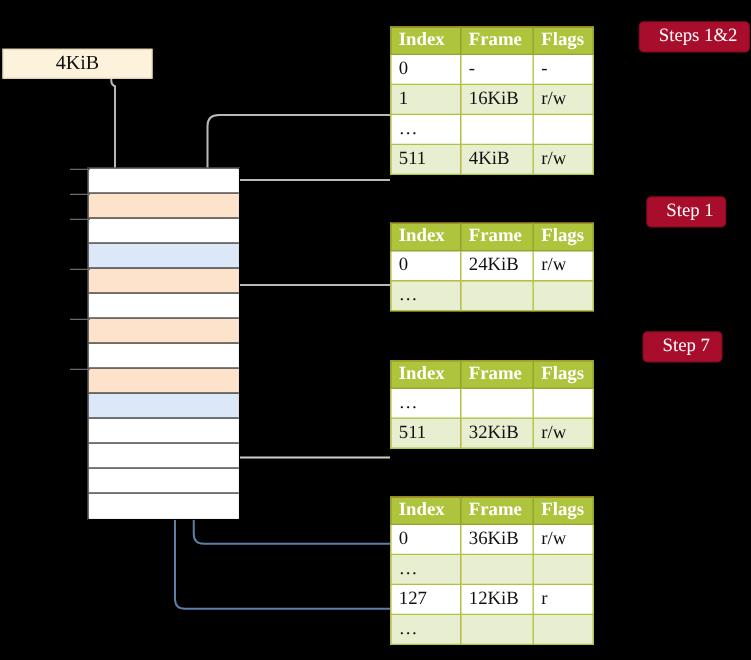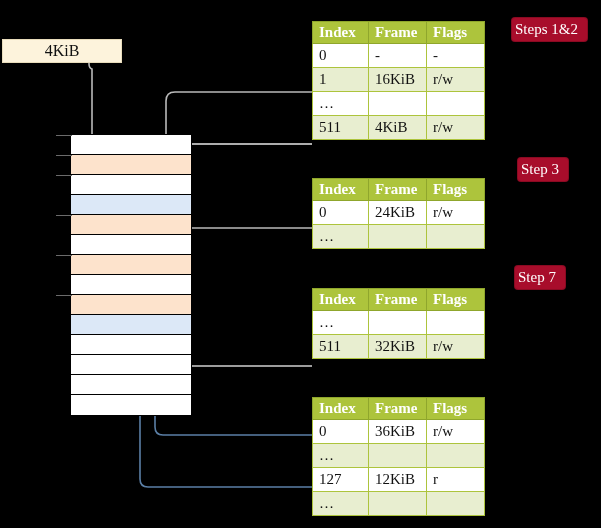--- a/index.html
+++ b/index.html
@@ -17,21 +17,21 @@
   }
 
   
   .badge {
     position: absolute;
     background: #a80d2b;
     color: #ffffff;
     font-family: "Liberation Serif", "DejaVu Serif", serif;
     font-size: 15px;
     line-height: 20px;
-    padding: 1px 9px 2px 3px;
+    padding: 1px 9px 2px 15px;
     border-radius: 3px;
     white-space: nowrap;
     box-shadow: 0 0 0 1px #8a0a22;
     text-align: right;
   }
 
   
   .frame-box {
     position: absolute;
     background: #fdf3dc;
@@ -97,21 +97,21 @@
     box-sizing: border-box;
     vertical-align: middle;
     background: #ffffff;
   }
   .ptable tr.alt td { background: #e8eed0; }
   .ptable td.hl {
     background: #fbf8a8;
   }
   .col-index { width: 56px; }
   .col-frame { width: 58px; }
-  .col-flags { width: 58px; }
+  .col-flags { width: 48px; }
 
   
   #wires {
     position: absolute;
     left: 0; top: 0;
     width: 601px; height: 528px;
     pointer-events: none;
   }
 </style>
 </head>
@@ -146,21 +146,21 @@
     <path d="M 312,435 L 163,435 Q 155,435 155,427 L 155,338" fill="none" stroke="#5b7fa6" stroke-width="1.6" marker-end="url(#arrBlueUp)"></path>
 
     <path d="M 312,487 L 148,487 Q 140,487 140,479 L 140,222" fill="none" stroke="#5b7fa6" stroke-width="1.6" marker-end="url(#arrBlueUp)"></path>
   </svg>
 
   <div class="frame-box" style="left:2px; top:39px; width:118px; height:22px;">
     <span>4KiB</span>
   </div>
 
   <div class="badge" style="left:512px; top:18px;">Steps 1&amp;2</div>
-  <div class="badge" style="left:518px; top:158px;">Step 3</div>
+  <div class="badge" style="left:518px; top:158px;">Step 1</div>
   <div class="badge" style="left:515px; top:266px;">Step 7</div>
 
   <div id="memcol" style="left: 70px; top: 134px; width: 120px;">
       <div class="memrow" style="height: 20px;"></div>
       <div class="memrow orange" style="height: 20px;"></div>
       <div class="memrow" style="height: 20px;"></div>
       <div class="memrow blue" style="height: 20px;"></div>
       <div class="memrow orange" style="height: 20px;"></div>
       <div class="memrow" style="height: 20px;"></div>
       <div class="memrow orange" style="height: 20px;"></div>

